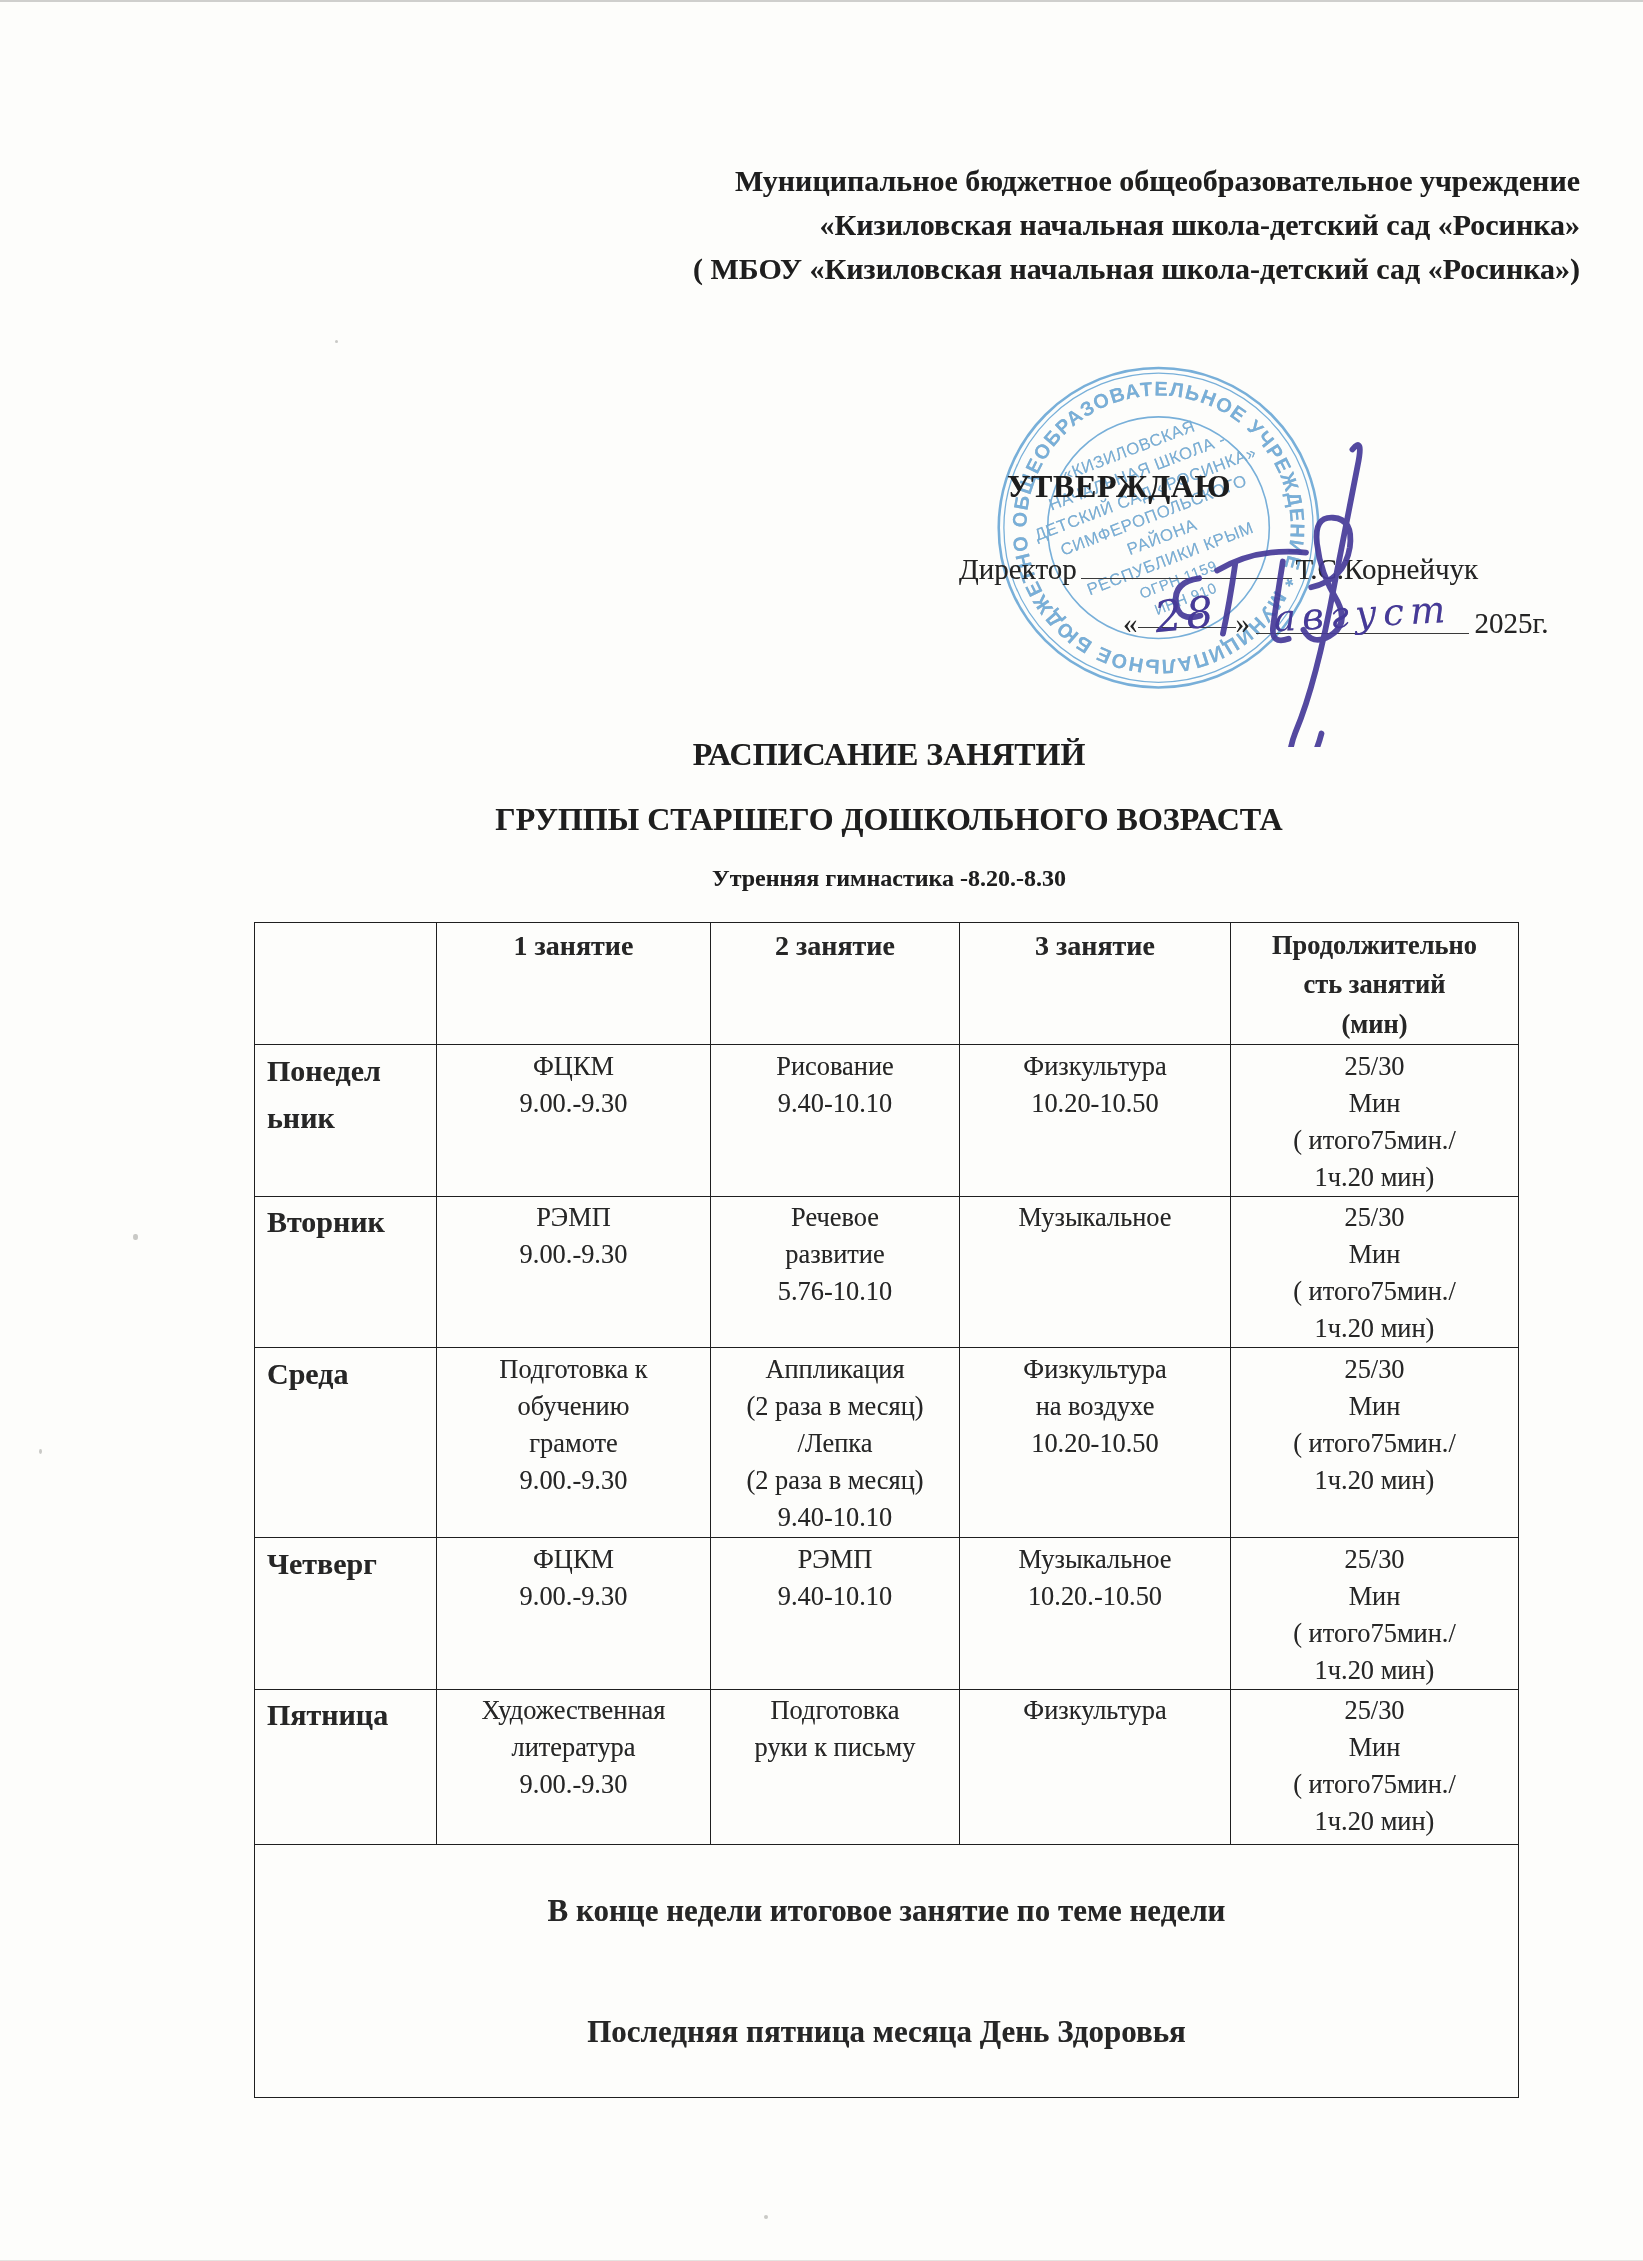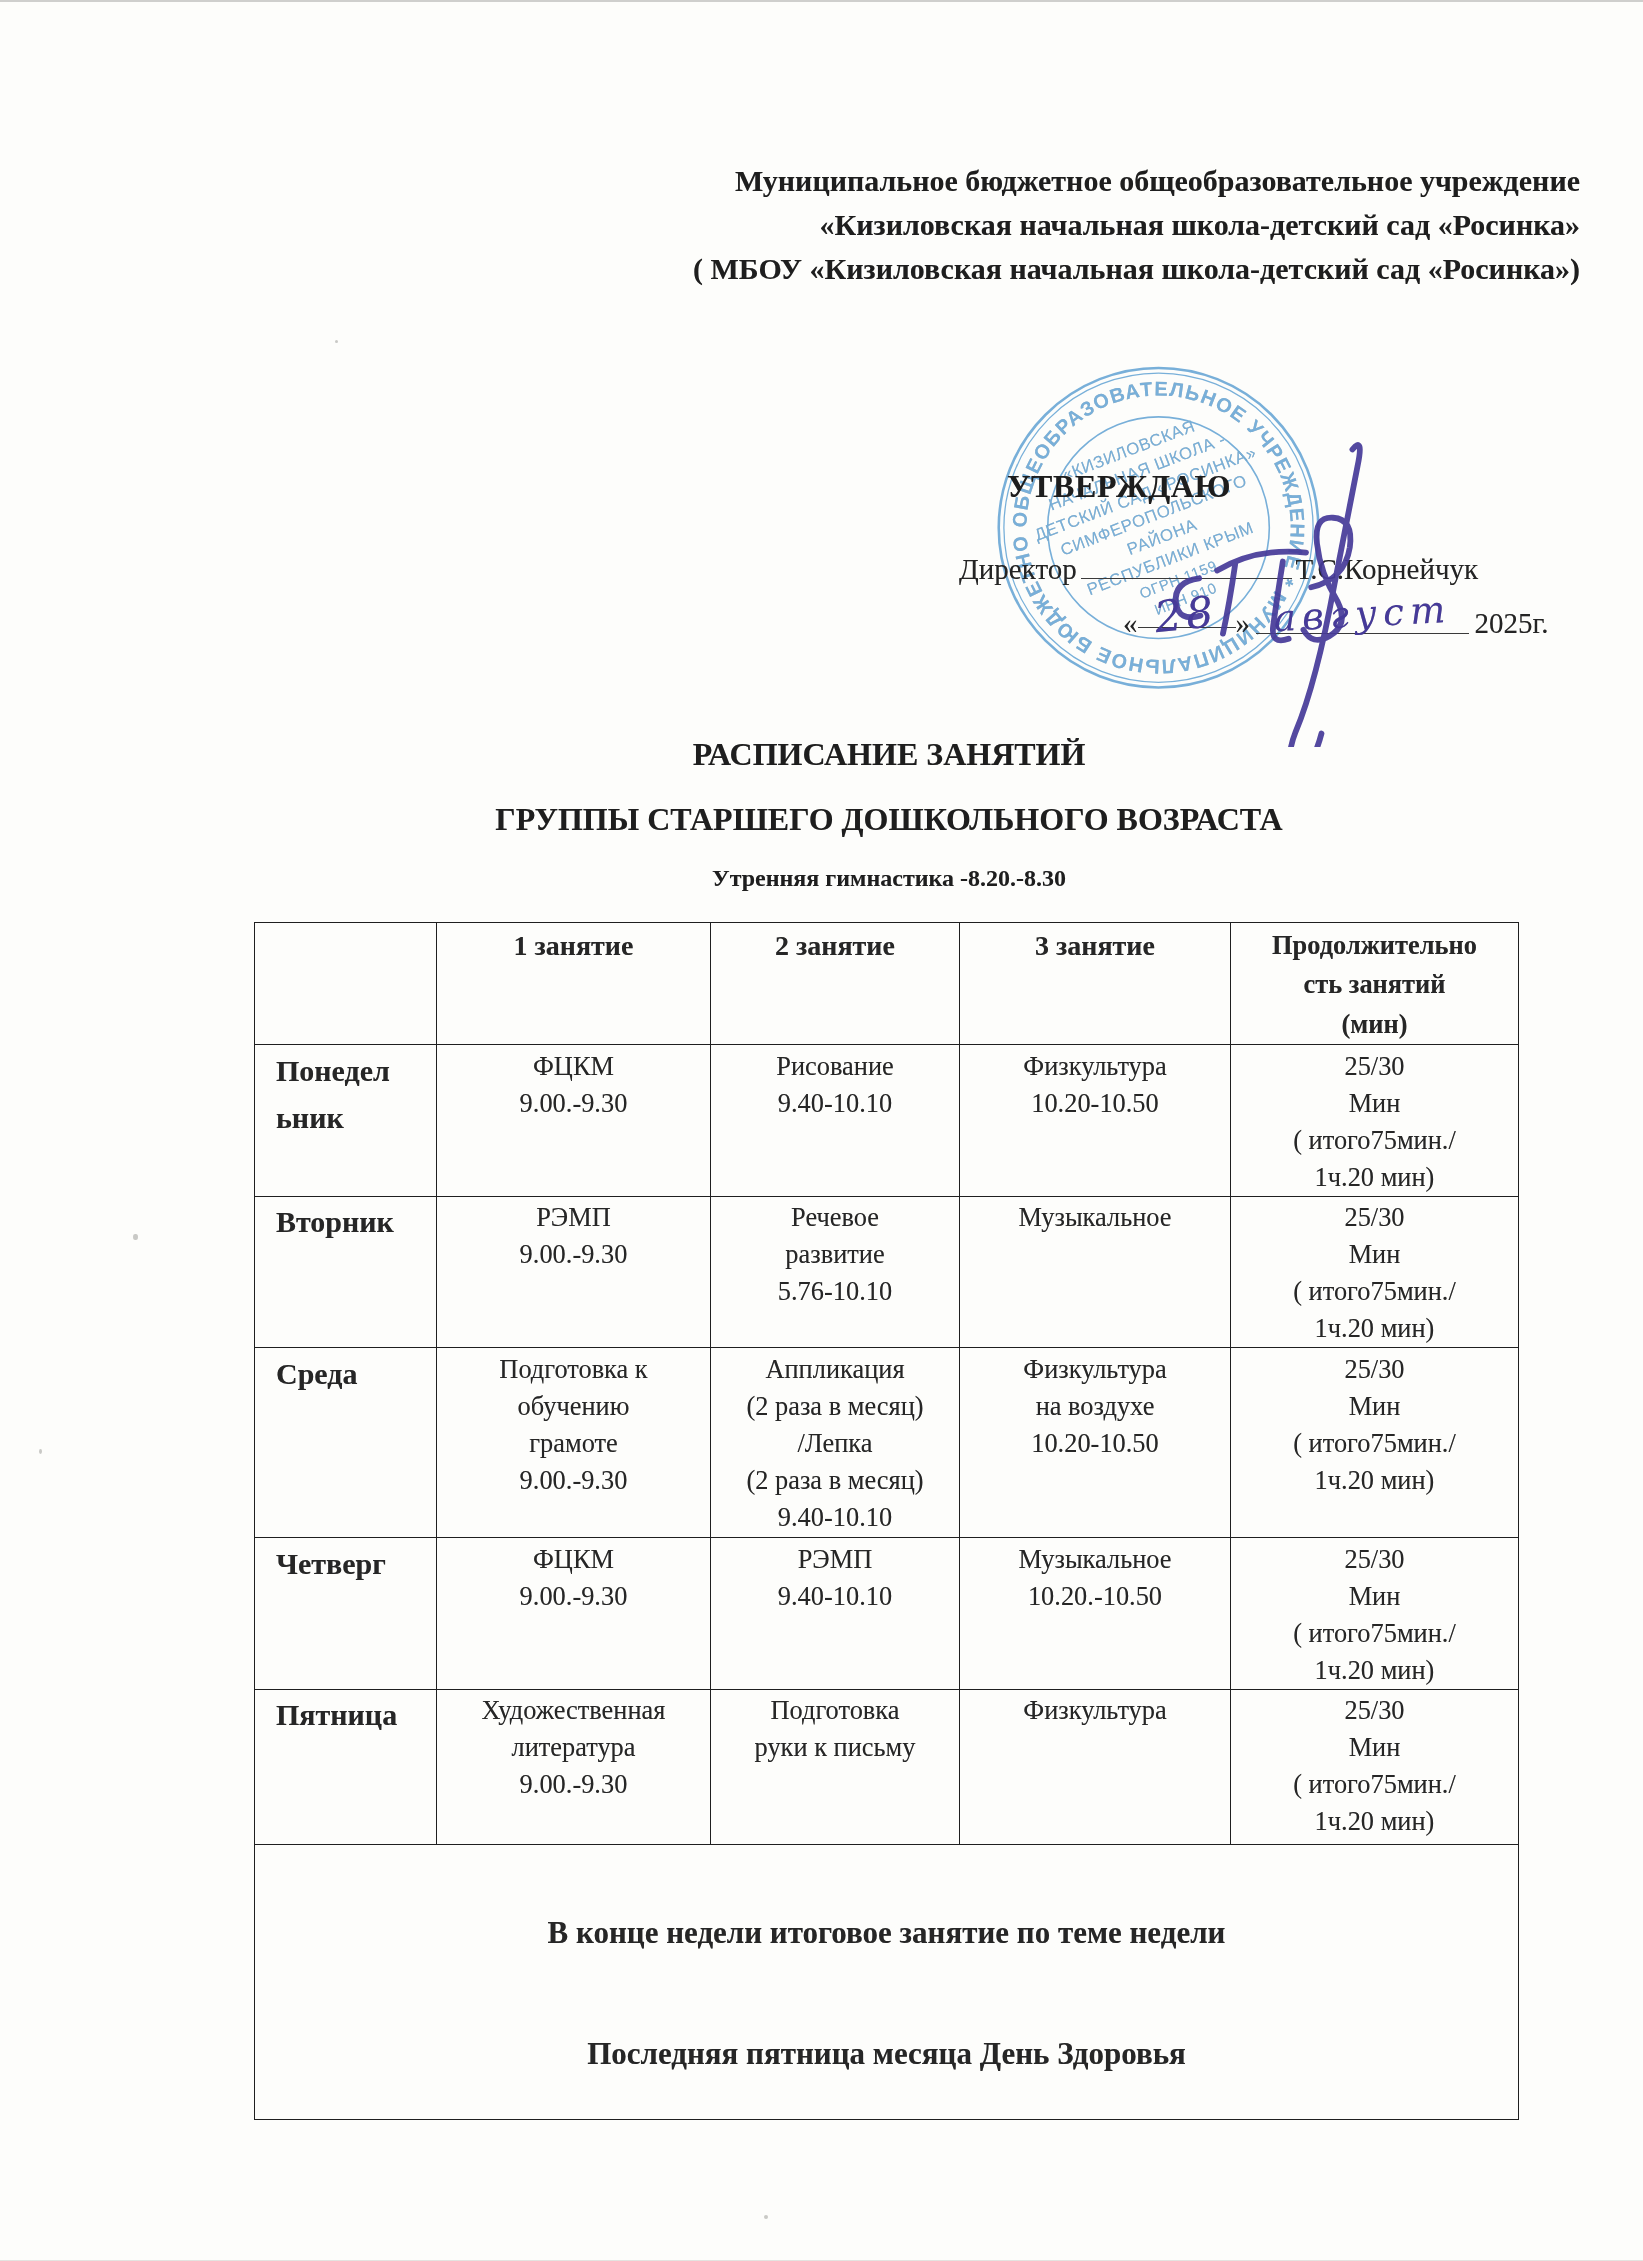--- a/index.html
+++ b/index.html
@@ -71,30 +71,30 @@
     border-collapse:collapse; table-layout:fixed;
     font-size:26.4px; color:#262626;
   }
   .schedule th, .schedule td {
     border:1.9px solid #1f1f1f; vertical-align:top; text-align:center;
     padding:2.6px 2.6px 0 2.6px; line-height:1.4; white-space:pre-line; overflow:hidden;
   }
   .schedule thead th { font-weight:bold; font-size:28px; }
   .schedule th.duration-head { font-size:26.4px; line-height:1.5; }
   .schedule td.day-cell {
-    font-weight:bold; font-size:30px; text-align:left; padding-left:21px; line-height:1.55;
+    font-weight:bold; font-size:30px; text-align:left; padding-left:12px; line-height:1.55;
   }
   tr.r-head   { height:120px; }
   tr.r-mon    { height:148px; }
   tr.r-tue    { height:147px; }
   tr.r-wed    { height:190px; }
   tr.r-thu    { height:151px; }
   tr.r-fri    { height:155px; }
   tr.r-footer { height:129px; }
-  td.table-footer-cell { text-align:center; font-weight:bold; font-size:31px; padding-top:23px; }
+  td.table-footer-cell { text-align:center; font-weight:bold; font-size:31px; padding-top:1px; }
   .footer-line2 { margin-top:34px; }
 
   
   .speck { position:absolute; background:#8a8a86; border-radius:50%; opacity:.45; z-index:0; }
 </style>
 </head>
 <body>
 
 <div id="page">
   <div class="scan-edge-top"></div>

